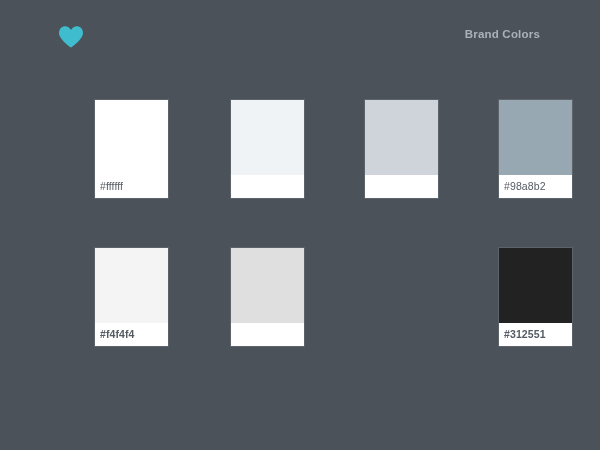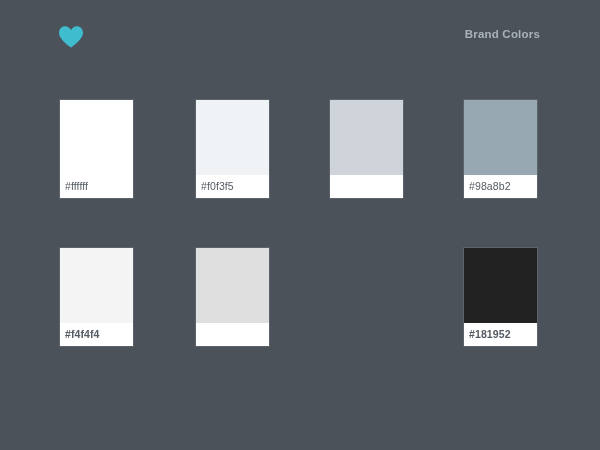--- a/index.html
+++ b/index.html
@@ -65,20 +65,21 @@
   }
 
   .swatch {
     position: absolute;
     width: 73px;
     height: 98px;
     box-sizing: border-box;
     background: #ffffff;
     box-shadow: 0 0 0 1px rgba(255,255,255,0.10);
     overflow: hidden;
+    margin-left: 35px;
   }
 
   .swatch-color {
     position: absolute;
     left: 0;
     top: 0;
     width: 73px;
     height: 75px;
   }
 
@@ -125,35 +126,34 @@
 
   </div>
 
   <div id="swatch-grid">
       <div class="swatch col-0 row-0">
         <div class="swatch-color" style="background: rgb(255, 255, 255);"></div>
         <div class="swatch-label">#ffffff</div>
       </div>
       <div class="swatch col-1 row-0">
         <div class="swatch-color" style="background: rgb(240, 243, 245);"></div>
-        <div class="swatch-label">#f0f3f5</div>
       </div>
       <div class="swatch col-2 row-0">
         <div class="swatch-color" style="background: rgb(206, 212, 217);"></div>
       </div>
       <div class="swatch col-3 row-0">
         <div class="swatch-color" style="background: rgb(152, 168, 178);"></div>
         <div class="swatch-label">#98a8b2</div>
       </div>
       <div class="swatch col-0 row-1">
         <div class="swatch-color" style="background: rgb(244, 244, 244);"></div>
         <div class="swatch-label">#f4f4f4</div>
       </div>
       <div class="swatch col-1 row-1">
         <div class="swatch-color" style="background: rgb(223, 223, 223);"></div>
       </div>
       <div class="swatch col-3 row-1">
         <div class="swatch-color" style="background: rgb(34, 34, 34);"></div>
-        <div class="swatch-label">#181952</div>
+        <div class="swatch-label">#312551</div>
       </div>
     </div>
 
 </div>
 
 </body></html>

